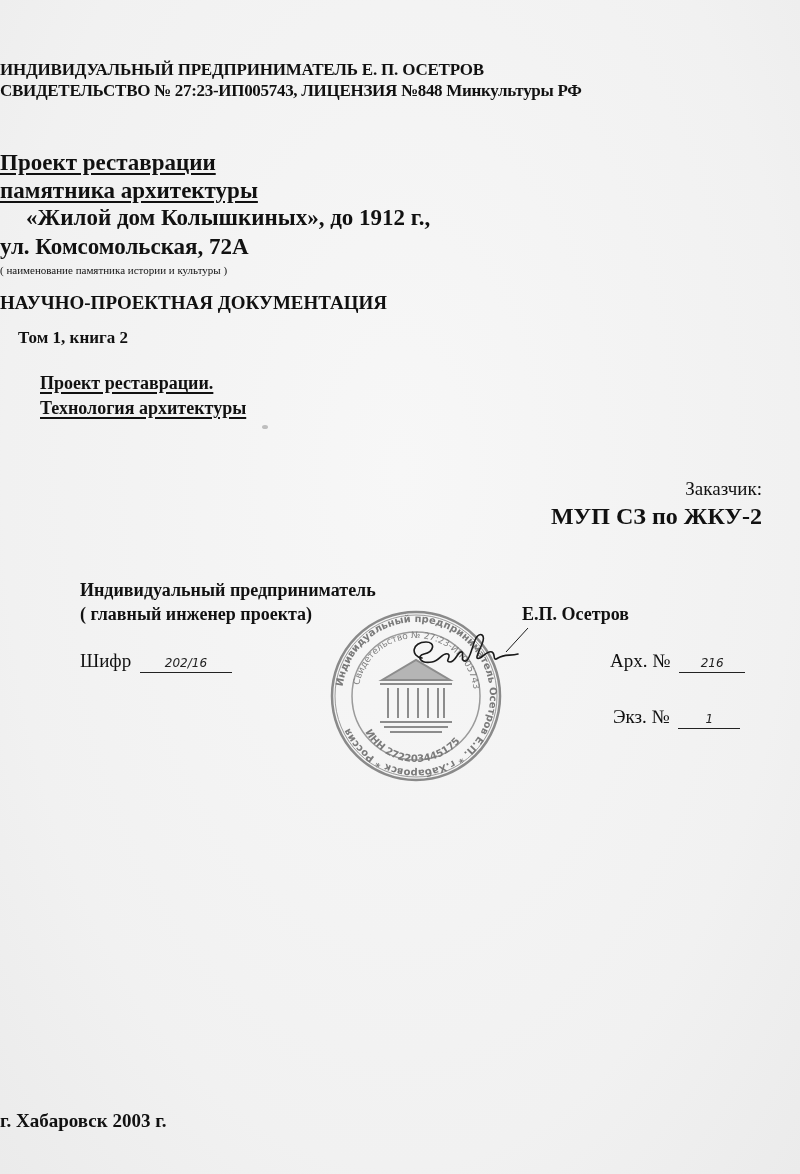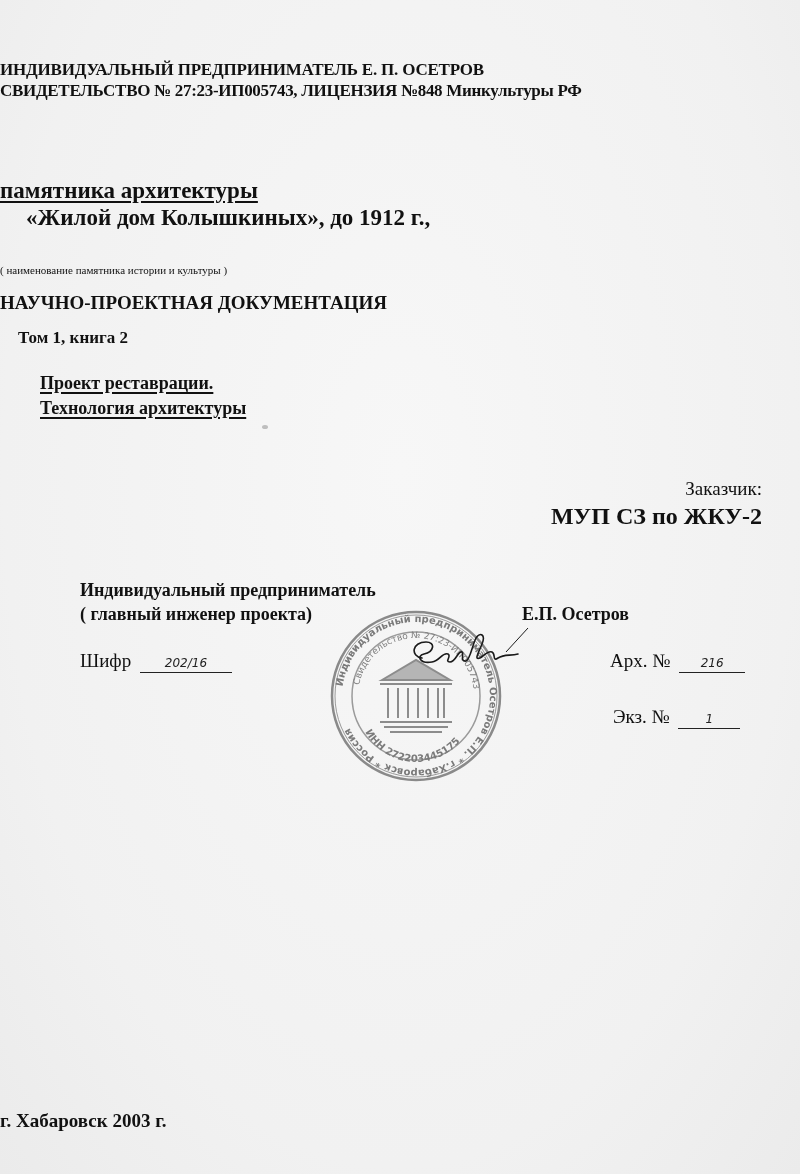--- a/index.html
+++ b/index.html
@@ -99,22 +99,24 @@
     }
   </style>
 </head>
 <body>
 
 <div class="page">
 
   <div class="line hdr1">ИНДИВИДУАЛЬНЫЙ ПРЕДПРИНИМАТЕЛЬ Е. П. ОСЕТРОВ</div>
   <div class="line hdr2">СВИДЕТЕЛЬСТВО № 27:23-ИП005743, ЛИЦЕНЗИЯ №848 Минкультуры РФ</div>
 
+  <div class="line t1"><span class="u">Проект реставрации</span></div>
   <div class="line t2"><span class="u"> памятника архитектуры</span></div>
   <div class="line t3">«Жилой дом Колышкиных», до 1912 г.,</div>
+  <div class="line t4">ул. Комсомольская, 72А</div>
   <div class="line t5">( наименование памятника  истории и культуры )</div>
 
   <div class="line d1">НАУЧНО-ПРОЕКТНАЯ ДОКУМЕНТАЦИЯ</div>
   <div class="line d2">Том  1, книга 2</div>
 
   <div class="line s1"><span class="u">Проект реставрации.</span></div>
   <div class="line s2"><span class="u">Технология архитектуры</span></div>
 
   <div class="speck"></div>
 

